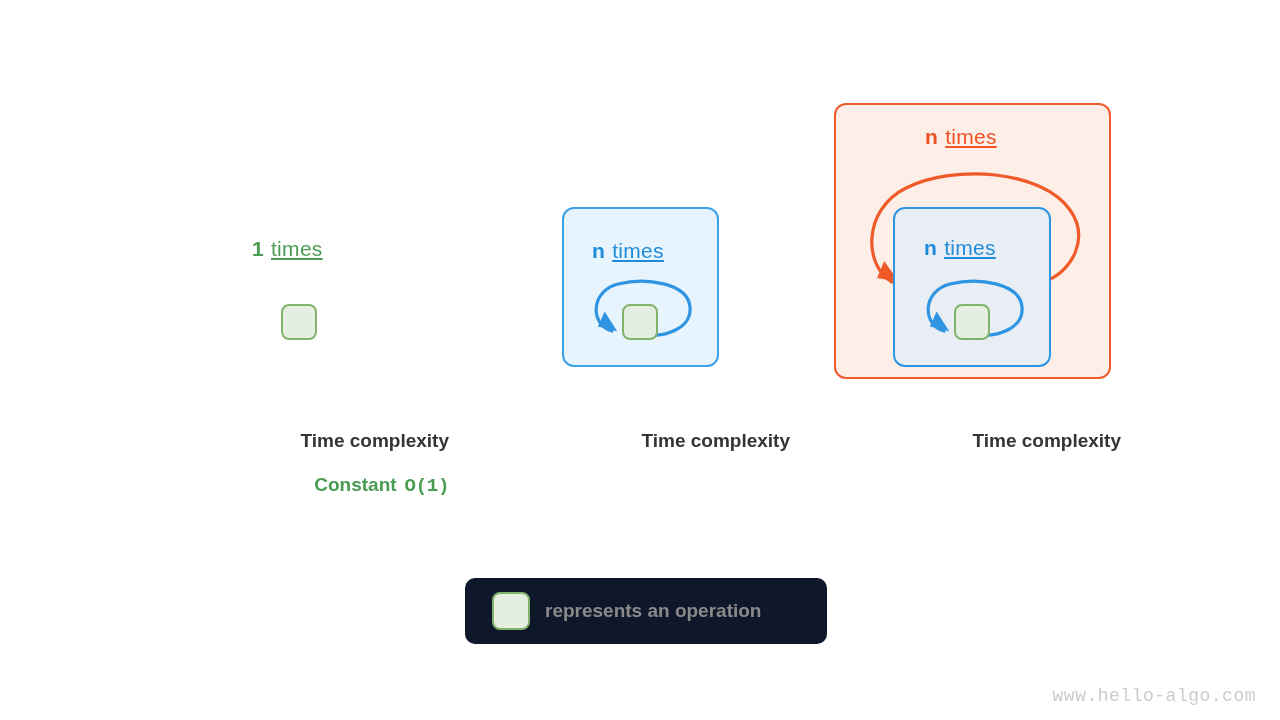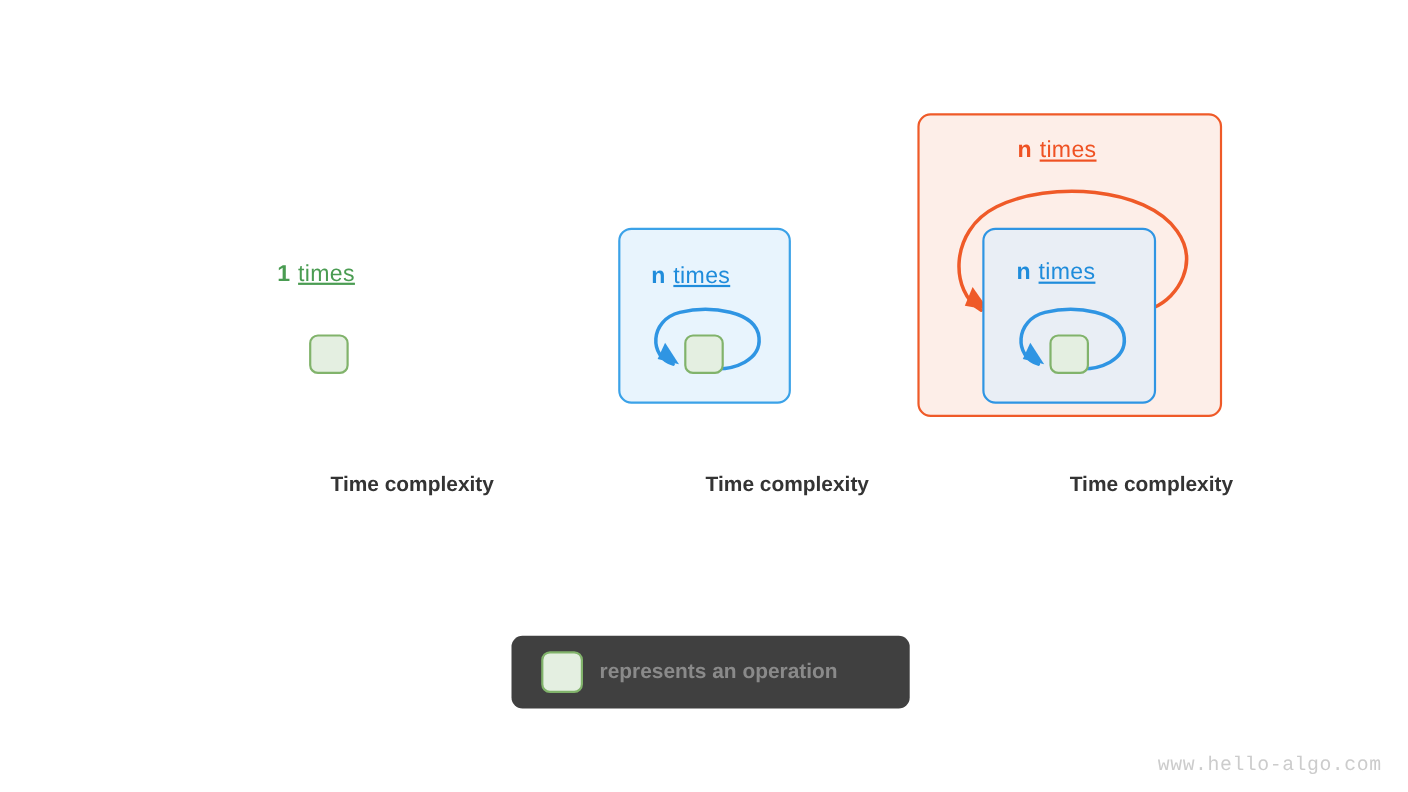--- a/index.html
+++ b/index.html
@@ -109,21 +109,21 @@
     line-height: 0;
   }
 
   
   .legend {
     position: absolute;
     left: 465px;
     top: 578px;
     width: 362px;
     height: 66px;
-    background: #404040;
+    background: #0f172a;
     border-radius: 10px;
   }
   .legend .legend-square {
     position: absolute;
     left: 27px;
     top: 14px;
     width: 38px;
     height: 38px;
   }
   .legend .legend-text {
@@ -158,20 +158,23 @@
   <div class="panel">
 
     <div class="times-label" style="left:252px; top:237px;">
       <span class="count c-green">1</span><span class="word c-green">times</span>
     </div>
 
     <div class="op-square" style="left:281px; top:304px; width:36px; height:36px;"></div>
 
     <div class="caption" style="left:149px; top:430px;">
       <span class="title">Time complexity</span>
+      <span class="value" style="color:#4a9c52;">
+        <span>Constant</span><span class="bigo">O(1)</span>
+      </span>
     </div>
   </div>
 
   <div class="panel">
 
     <div class="box box-blue" style="left:562px; top:207px; width:157px; height:160px;"></div>
 
     <div class="times-label" style="left:592px; top:239px;">
       <span class="count c-blue">n</span><span class="word c-blue">times</span>
     </div>

